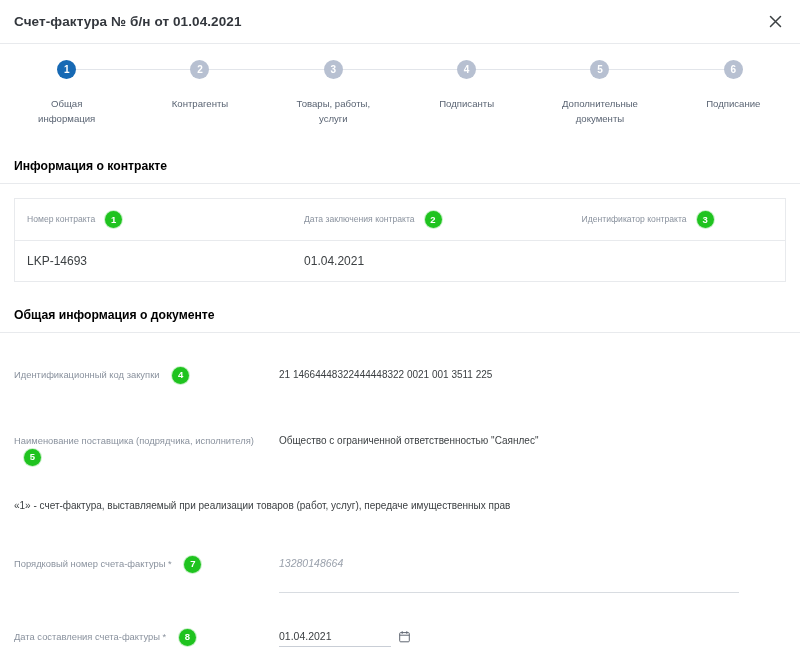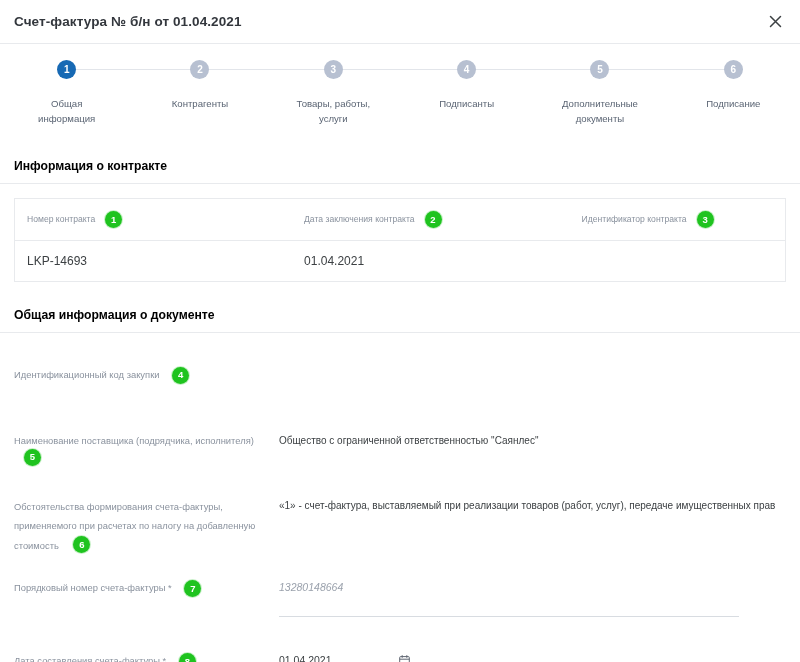--- a/index.html
+++ b/index.html
@@ -245,39 +245,36 @@
 
   <div class="form">
 
     <div style="height:32px"></div>
 
     <div class="frow">
       <div class="flabel">
         <span>Идентификационный код закупки</span>
         <span class="marker">4</span>
       </div>
+      <div class="fvalue">21 14664448322444448322 0021 001 3511 225</div>
     </div>
 
     <div style="height:32px"></div>
 
     <div class="frow">
       <div class="flabel">
         <span>Наименование поставщика (подрядчика, исполнителя)</span>
         <span class="marker">5</span>
       </div>
       <div class="fvalue">Общество с ограниченной ответственностью "Саянлес"</div>
     </div>
 
     <div style="height:30px"></div>
 
     <div class="frow">
-      <div class="label-block">
-        <span class="ltxt">Обстоятельства формирования счета-фактуры, применяемого при расчетах по налогу на добавленную стоимость</span>
-        <span class="marker">6</span>
-      </div>
       <div class="fvalue">«1» - счет-фактура, выставляемый при реализации товаров (работ, услуг), передаче имущественных прав</div>
     </div>
 
     <div style="height:24px"></div>
 
     <div class="frow">
       <div class="flabel">
         <span>Порядковый номер счета-фактуры</span>
         <span class="req">*</span>
         <span class="marker">7</span>

